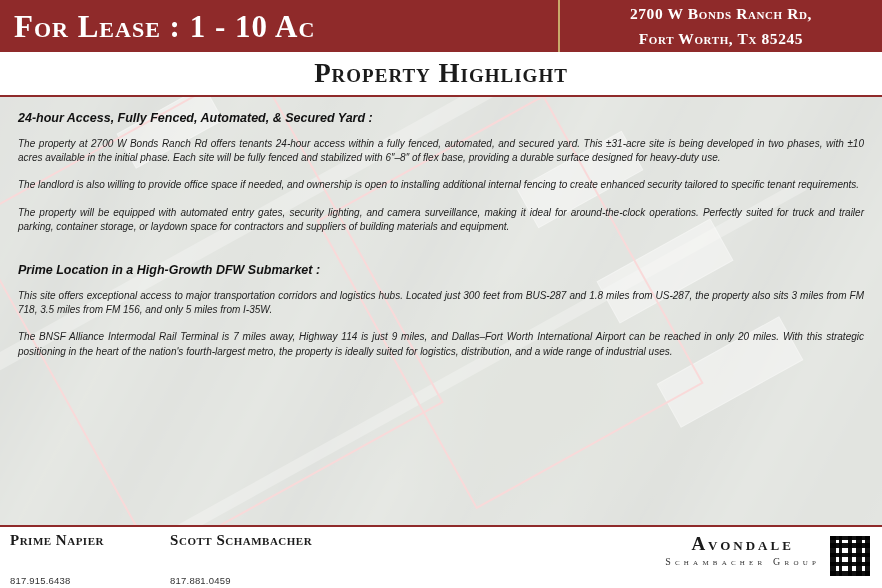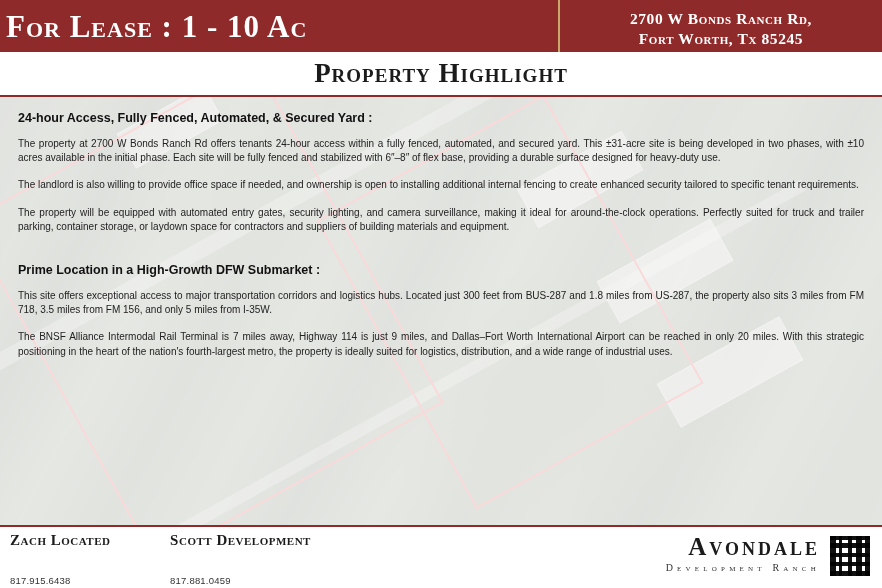--- a/index.html
+++ b/index.html
@@ -21,40 +21,40 @@
     height: 52px;
     background: #8f2a2a;
     display: flex;
     align-items: stretch;
   }
   .header-left {
     flex: 0 0 560px;
     background: #8f2a2a;
     display: flex;
     align-items: center;
-    padding-left: 6px;
+    padding-left: 14px;
     border-right: 2px solid #c8a96a;
   }
   .header-title {
     color: #ffffff;
     font-family: "Liberation Serif", serif;
     font-size: 31px;
     font-weight: bold;
     letter-spacing: 1px;
     line-height: 1;
     font-variant: small-caps;
     text-transform: capitalize;
   }
   .header-right {
     flex: 1 1 auto;
     background: #8f2a2a;
     display: flex;
     flex-direction: column;
     align-items: center;
-    justify-content: flex-end;
+    justify-content: space-between;
     padding: 4px 8px;
   }
   .header-addr1, .header-addr2 {
     color: #ffffff;
     font-family: "Liberation Serif", serif;
     font-size: 15.5px;
     font-weight: bold;
     letter-spacing: 0.6px;
     font-variant: small-caps;
     line-height: 1.25;
@@ -120,20 +120,21 @@
   .veil {
     position: absolute;
     inset: 0;
     background: rgba(255,255,255,0.80);
   }
 
   .content {
     position: relative;
     padding: 14px 18px 0 18px;
     color: #1d1d1d;
+    font-style: italic;
   }
   .sec-head {
     font-size: 12.5px;
     font-weight: bold;
     color: #111111;
     margin-bottom: 12px;
   }
   .para {
     font-size: 10px;
     line-height: 1.42;
@@ -180,26 +181,27 @@
     font-weight: bold;
   }
   .footer-spacer { flex: 1 1 auto; }
   .brand {
     text-align: right;
     padding-right: 8px;
     padding-top: 2px;
   }
   .brand-name {
     font-family: "Liberation Serif", serif;
-    font-size: 25px;
+    font-size: 19px;
     font-weight: bold;
     color: #1b1b1b;
     letter-spacing: 3px;
     line-height: 1;
     font-variant: small-caps;
+    text-align: center;
   }
   .brand-sub {
     font-family: "Liberation Serif", serif;
     font-size: 10px;
     color: #333333;
     letter-spacing: 4.2px;
     margin-top: 3px;
     font-variant: small-caps;
   }
   .qr {
@@ -252,30 +254,30 @@
       <div class="para">The property will be equipped with automated entry gates, security lighting, and camera surveillance, making it ideal for around-the-clock operations. Perfectly suited for truck and trailer parking, container storage, or laydown space for contractors and suppliers of building materials and equipment.</div>
       <div class="gap"></div>
       <div class="sec-head">Prime Location in a High-Growth DFW Submarket :</div>
       <div class="para">This site offers exceptional access to major transportation corridors and logistics hubs. Located just 300 feet from BUS-287 and 1.8 miles from US-287, the property also sits 3 miles from FM 718, 3.5 miles from FM 156, and only 5 miles from I-35W.</div>
       <div class="para">The BNSF Alliance Intermodal Rail Terminal is 7 miles away, Highway 114 is just 9 miles, and Dallas–Fort Worth International Airport can be reached in only 20 miles. With this strategic positioning in the heart of the nation's fourth-largest metro, the property is ideally suited for logistics, distribution, and a wide range of industrial uses.</div>
     </div>
   </div>
 
   <div class="footer">
     <div class="contact">
-      <div class="contact-name">Zach Located</div>
+      <div class="contact-name">Prime Napier</div>
       <div class="contact-line">817.915.6438</div>
       <div class="contact-mail">ZACH.AVONDALE@GMAIL.COM</div>
     </div>
     <div class="contact">
-      <div class="contact-name">Scott Development</div>
+      <div class="contact-name">Scott Schambacher</div>
       <div class="contact-line">817.881.0459</div>
       <div class="contact-mail">SCOTT.AVONDALE@GMAIL.COM</div>
     </div>
     <div class="footer-spacer"></div>
     <div class="brand">
       <div class="brand-name">Avondale</div>
-      <div class="brand-sub">Development Ranch</div>
+      <div class="brand-sub">Schambacher Group</div>
     </div>
     <div class="qr"></div>
   </div>
 
 </div>
 
 </body></html>

